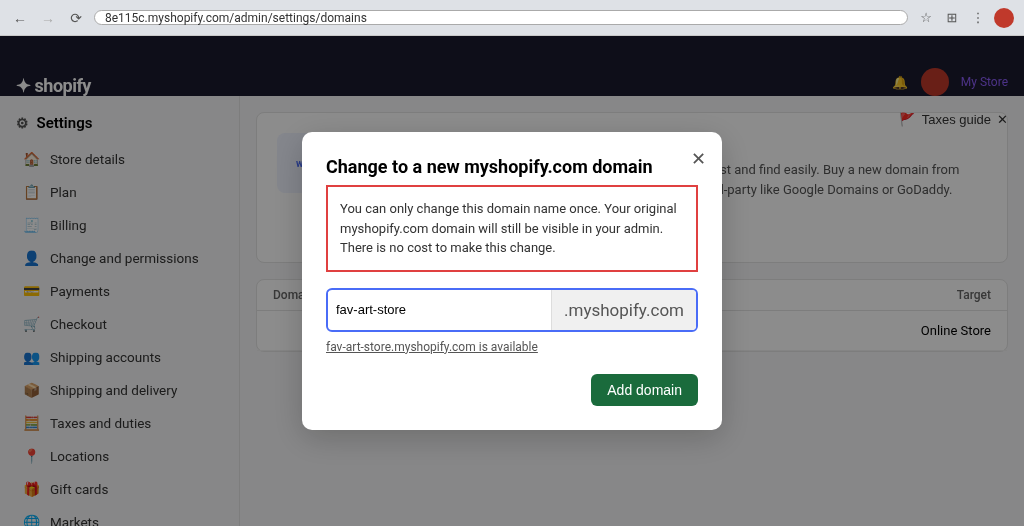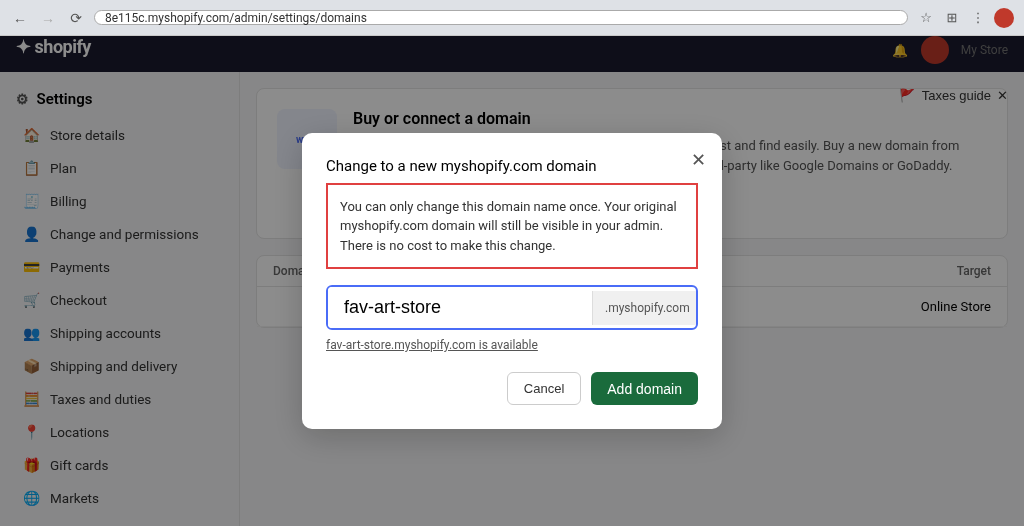--- a/index.html
+++ b/index.html
@@ -47,23 +47,23 @@
     
     .app-container {
       display: flex;
       flex-direction: column;
       height: calc(526px - 36px);
     }
 
     
     .topbar {
       background: #1a1a2e;
-      height: 36px;
-      display: flex;
-      align-items: flex-start;
+      height: 60px;
+      display: flex;
+      align-items: flex-end;
       padding: 0 16px;
       gap: 12px;
       flex-shrink: 0;
     }
     .topbar-logo {
       color: white;
       font-size: 18px;
       font-weight: 700;
       letter-spacing: -0.5px;
     }
@@ -229,22 +229,22 @@
     }
     .modal {
       background: white;
       border-radius: 10px;
       width: 420px;
       padding: 24px;
       position: relative;
       box-shadow: 0 8px 32px rgba(0,0,0,0.2);
     }
     .modal-title {
-      font-size: 15px;
-      font-weight: 400;
+      font-size: 18px;
+      font-weight: 700;
       margin-bottom: 8px;
       padding-right: 24px;
     }
     .modal-close {
       position: absolute;
       top: 16px; right: 16px;
       background: none; border: none;
       font-size: 18px; cursor: pointer; color: #555;
     }
     .modal-warning-box {
@@ -261,27 +261,27 @@
       align-items: center;
       border: 2px solid #4a6cf7;
       border-radius: 6px;
       overflow: hidden;
       margin-bottom: 8px;
     }
     .modal-input {
       flex: 1;
       border: none;
       outline: none;
-      padding: 10px 16px;
-      font-size: 18px;
+      padding: 10px 8px;
+      font-size: 13px;
     }
     .modal-input-suffix {
       background: #f0f0f0;
       padding: 10px 12px;
-      font-size: 12px;
+      font-size: 17px;
       color: #555;
       border-left: 1px solid #ddd;
     }
     .modal-available-text {
       font-size: 12px;
       color: #555;
       margin-bottom: 20px;
       text-decoration: underline;
     }
     .modal-actions {
@@ -327,21 +327,21 @@
   </div>
 </div>
 
 <div class="app-container">
 
   <div class="topbar">
     <span class="topbar-logo">✦ shopify</span>
     <div class="topbar-right">
       <button class="topbar-right-btn">🔔</button>
       <div class="topbar-avatar"></div>
-      <span style="color:#737373;font-size:12px;">My Store</span>
+      <span style="color:#8b5cf6;font-size:12px;">My Store</span>
     </div>
   </div>
 
   <div class="main-content">
 
     <nav class="sidebar">
       <div class="sidebar-header">
         <span class="sidebar-header-icon">⚙</span>
         <span>Settings</span>
       </div>
@@ -445,17 +445,16 @@
     </div>
 
     <div class="modal-input-row">
       <input class="modal-input" type="text" value="fav-art-store" style="">
       <span class="modal-input-suffix">.myshopify.com</span>
     </div>
 
     <div class="modal-available-text">fav-art-store.myshopify.com is available</div>
 
     <div class="modal-actions">
-      <button class="btn-cancel">Cancel</button>
       <button class="btn-add-domain">Add domain</button>
     </div>
   </div>
 </div>
 
 </body></html>

